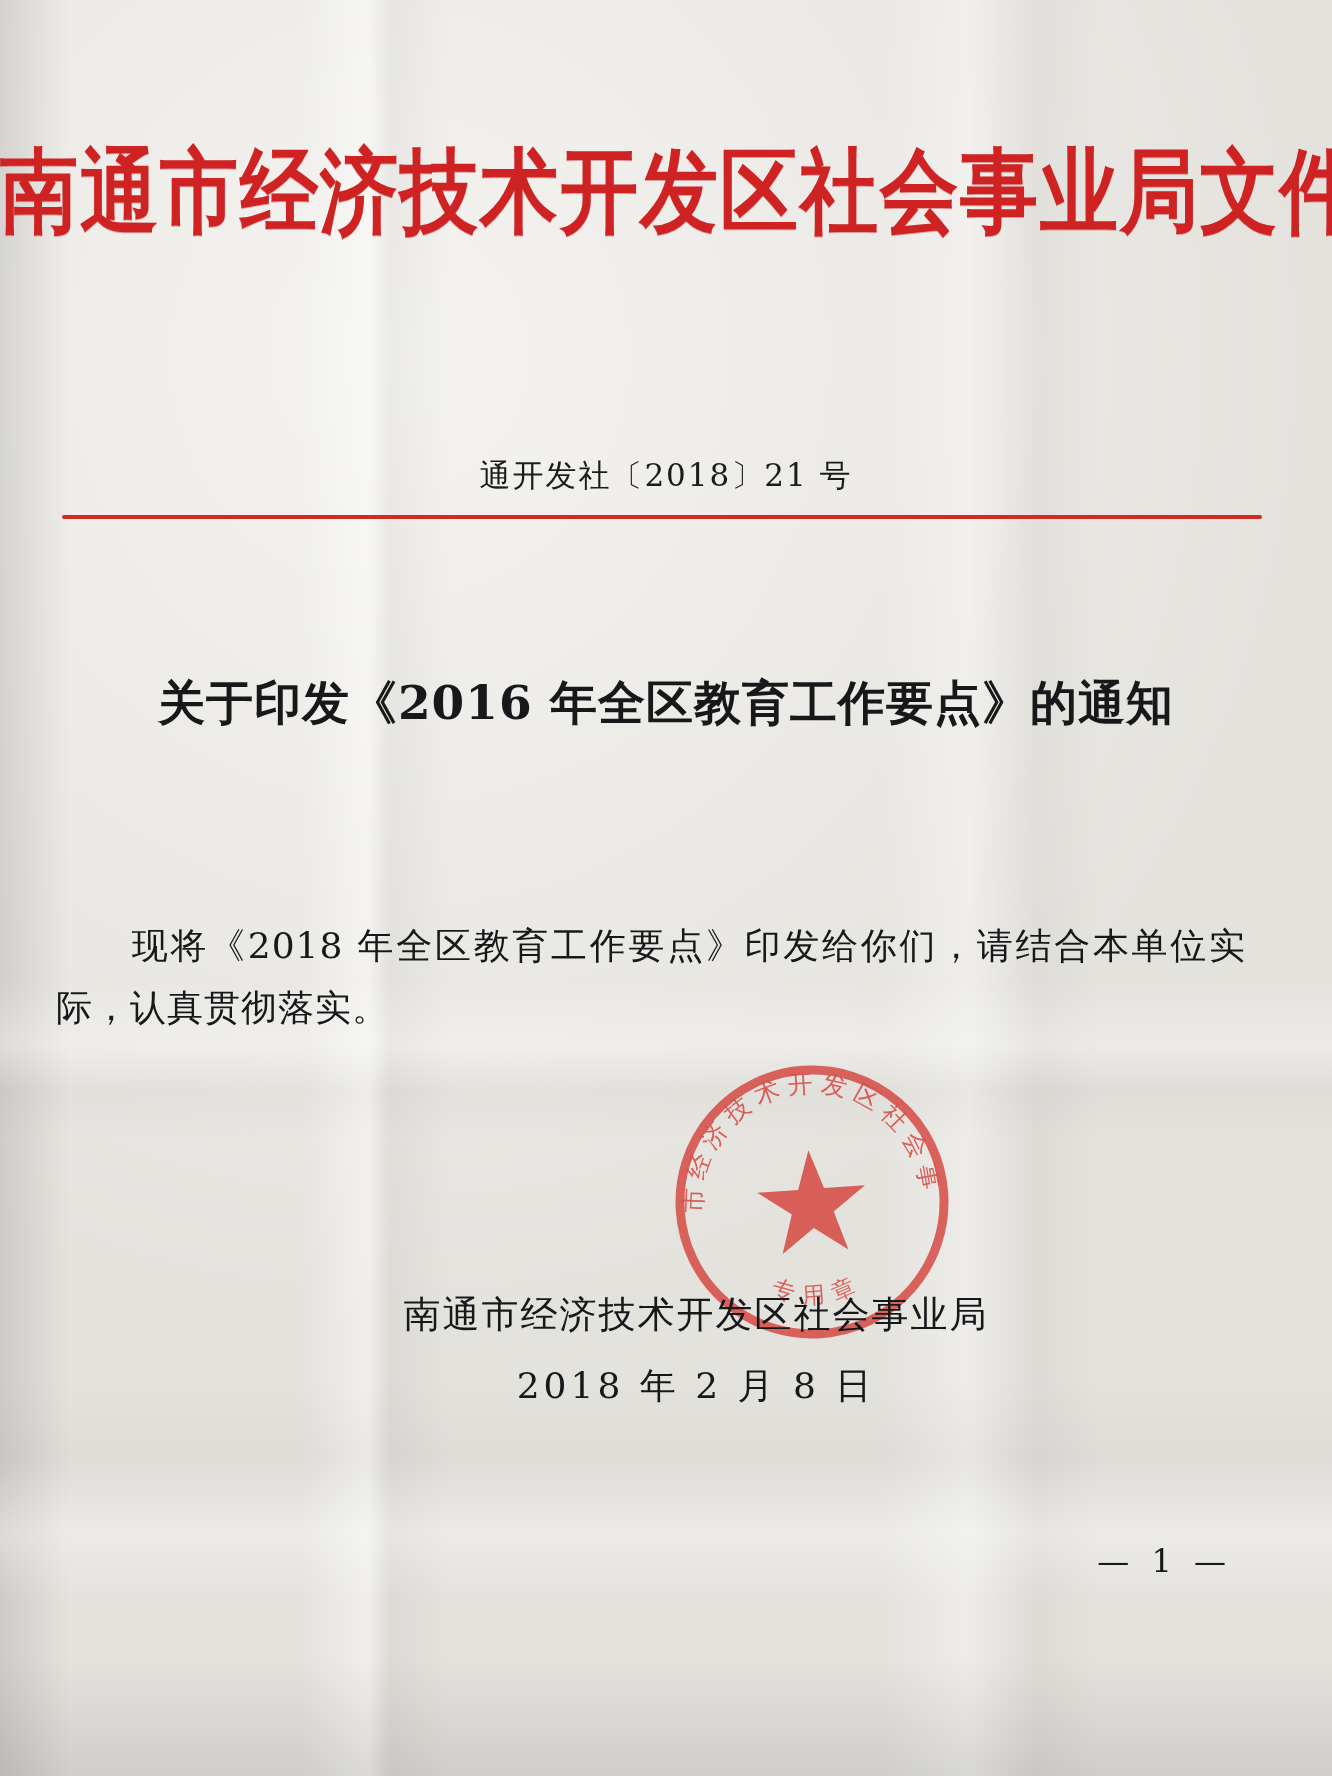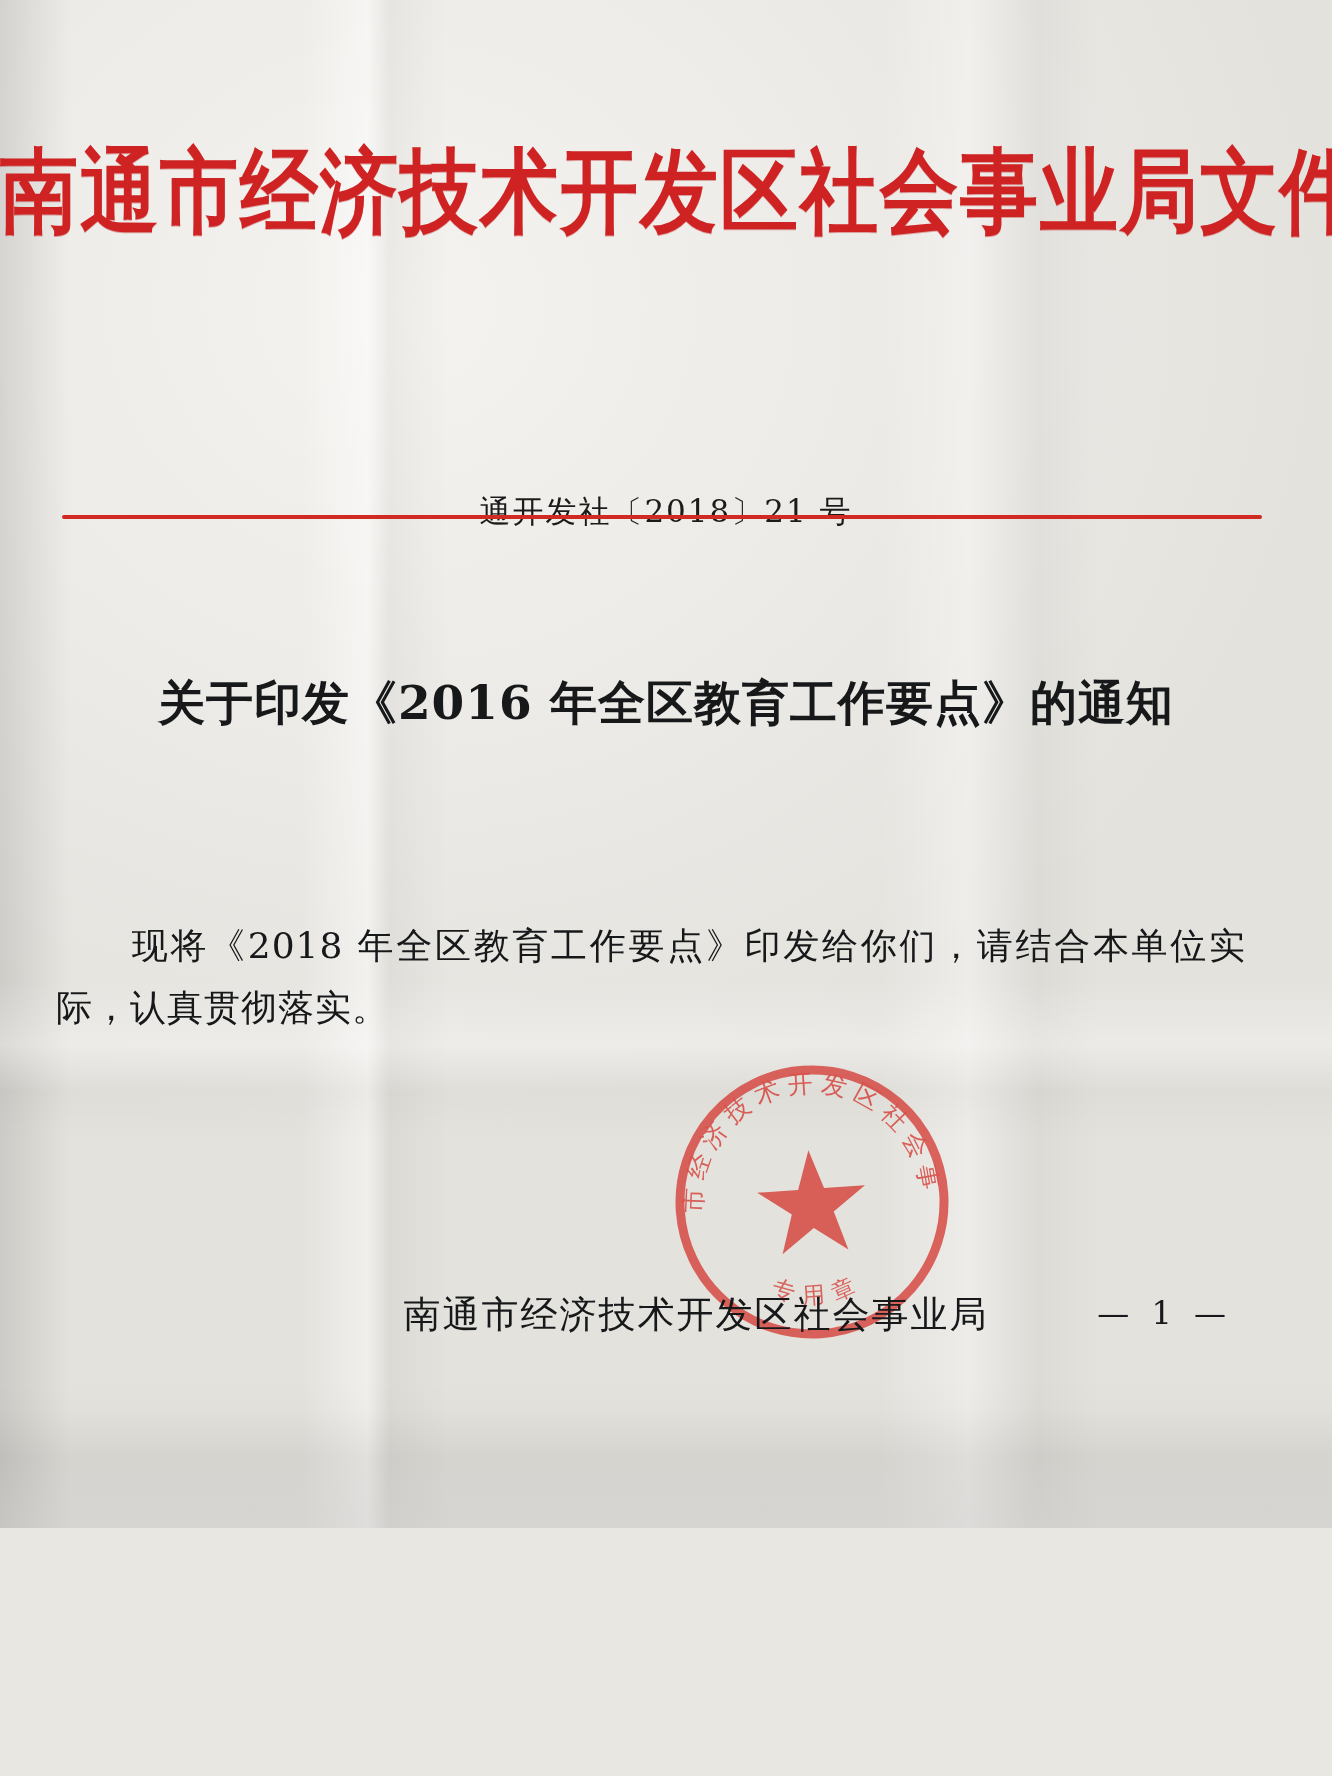--- a/index.html
+++ b/index.html
@@ -12,21 +12,21 @@
     height: 1776px;
     overflow: hidden;
     background: #e9e7e2;
     font-family: "DejaVu Serif", "Liberation Serif", serif;
   }
 
   
   .page {
     position: relative;
     width: 1332px;
-    height: 1528px;
+    height: 1776px;
     background:
       radial-gradient(ellipse 70% 55% at 30% 20%, #f4f3f0 0%, #eceae6 55%, #e4e2dd 100%),
       linear-gradient(160deg, #f2f1ee 0%, #e9e7e3 45%, #e2e0db 100%);
     overflow: hidden;
   }
 
   
   .crease {
     position: absolute;
     pointer-events: none;
@@ -80,21 +80,20 @@
   .doc-number {
     position: absolute;
     top: 455px;
     left: 0;
     width: 1332px;
     text-align: center;
     font-size: 31px;
     letter-spacing: 2px;
     color: #1b1b1b;
     font-family: "DejaVu Serif", "Liberation Serif", serif;
-    margin-top: 36px;
   }
 
   .red-rule {
     position: absolute;
     top: 515px;
     left: 62px;
     width: 1200px;
     height: 4px;
     background: #d02a22;
     border-radius: 2px;
@@ -221,17 +220,18 @@
         <textPath href="#topArc" startOffset="50%" text-anchor="middle">南通市经济技术开发区社会事业局</textPath>
       </text>
       <text font-family="DejaVu Serif, Liberation Serif, serif" font-size="23" fill="#d4332c" letter-spacing="10" opacity="0.88">
         <textPath href="#botArc" startOffset="50%" text-anchor="middle">专用章</textPath>
       </text>
     </svg>
   </div>
 
   <div class="signature">
     <div class="sign-org">南通市经济技术开发区社会事业局</div>
+    <div class="sign-date">2018 年 2 月 8 日</div>
   </div>
 
   <div class="page-number">— 1 —</div>
 
 </div>
 
 </body></html>

